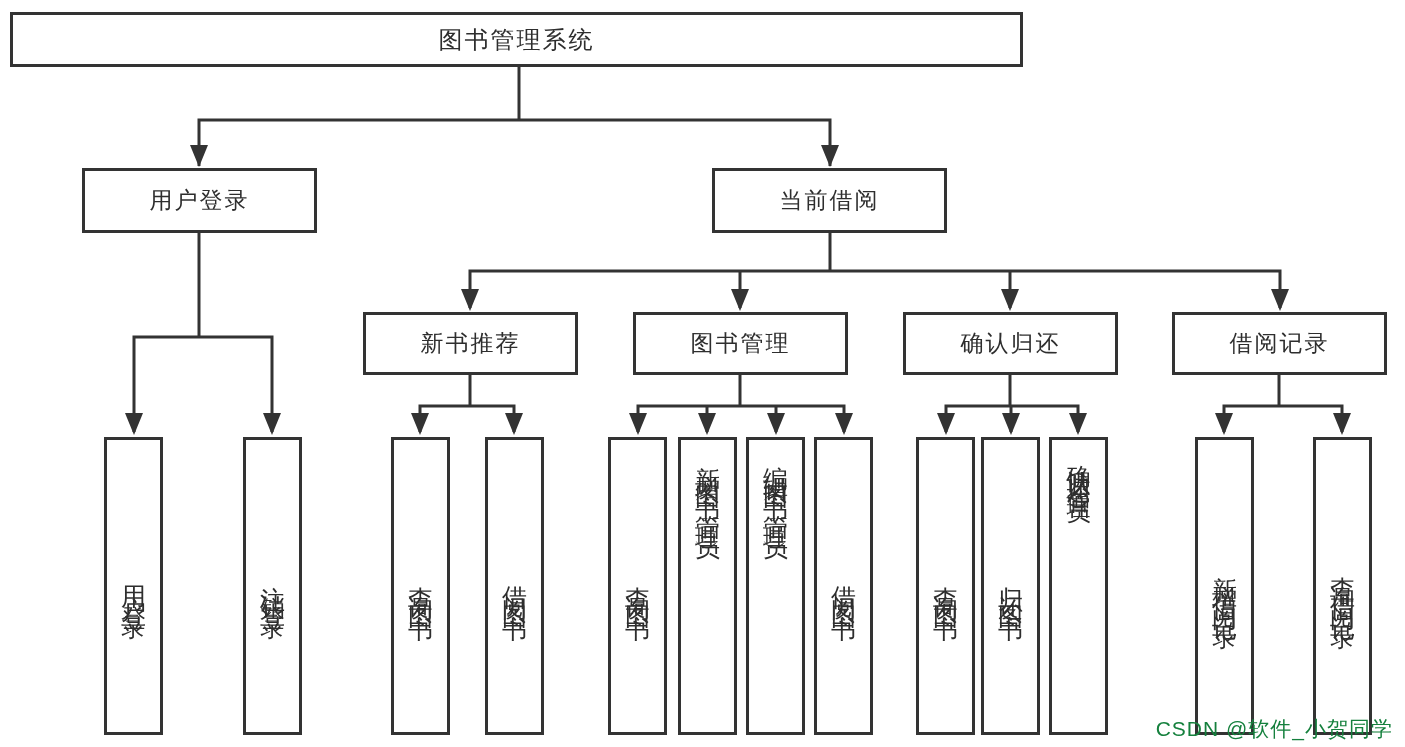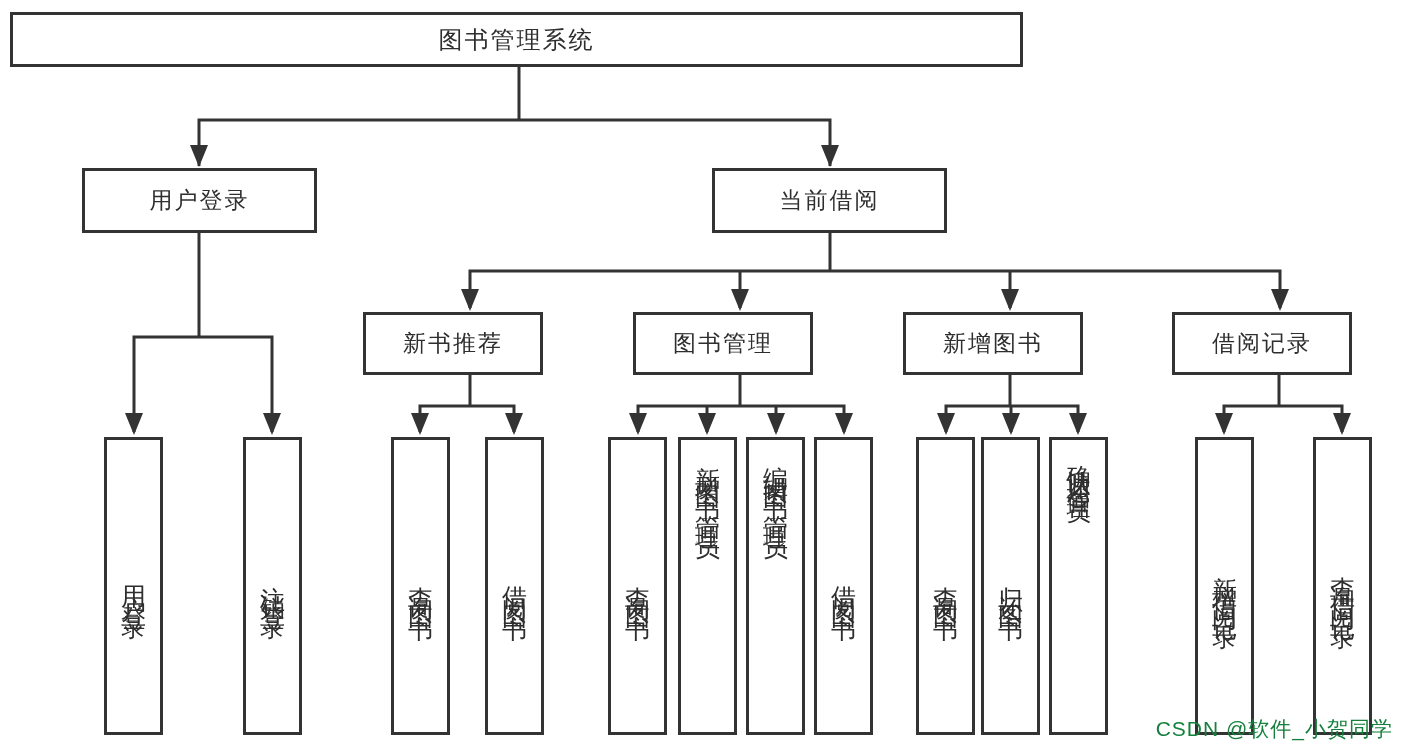--- a/index.html
+++ b/index.html
@@ -16,21 +16,21 @@
     box-sizing:border-box;
     border:3px solid #333333;
     background:#ffffff;
     display:flex;
     align-items:center;
     justify-content:center;
     color:#2e2e2e;
   }
   .root{left:10px;top:12px;width:1013px;height:55px;font-size:24px;letter-spacing:2px;}
   .l2{top:168px;width:235px;height:65px;font-size:23px;letter-spacing:2px;}
-  .l3{top:312px;width:180px;height:63px;font-size:23px;letter-spacing:2px;}
+  .l3{top:312px;width:215px;height:63px;font-size:23px;letter-spacing:2px;}
   .leaf{top:437px;width:59px;height:298px;}
   .leaf span{
     writing-mode:vertical-rl;
     text-orientation:mixed;
     font-size:25px;
     letter-spacing:10px;
     line-height:1;
     white-space:nowrap;
   }
   .leaf.from-top{align-items:flex-start;padding-top:6px;}
@@ -112,21 +112,21 @@
     <span>当前借阅</span>
   </div>
 
   <div class="box l3" style="left:363px">
     <span>新书推荐</span>
   </div>
   <div class="box l3" style="left:633px">
     <span>图书管理</span>
   </div>
   <div class="box l3" style="left:903px">
-    <span>新增图书</span>
+    <span>确认归还</span>
   </div>
   <div class="box l3" style="left:1172px">
     <span>借阅记录</span>
   </div>
 
   <div class="box leaf" style="left:104px">
     <span>用户登录</span>
   </div>
   <div class="box leaf" style="left:243px">
     <span>注销登录</span>

